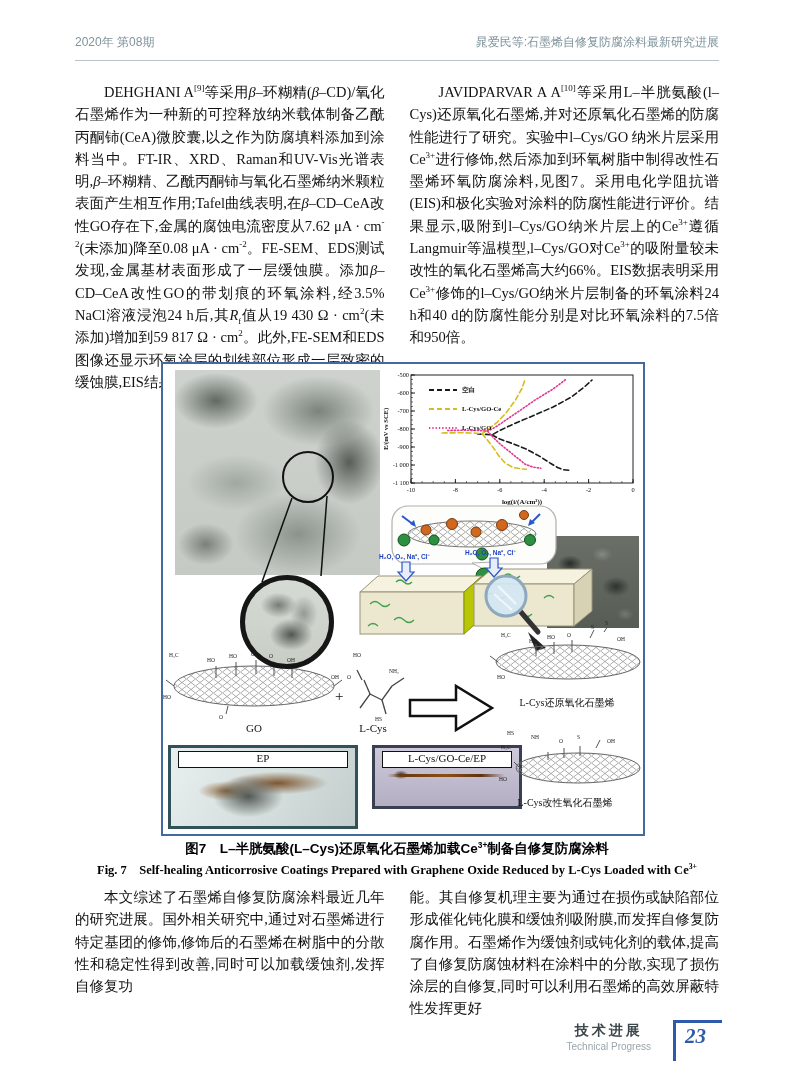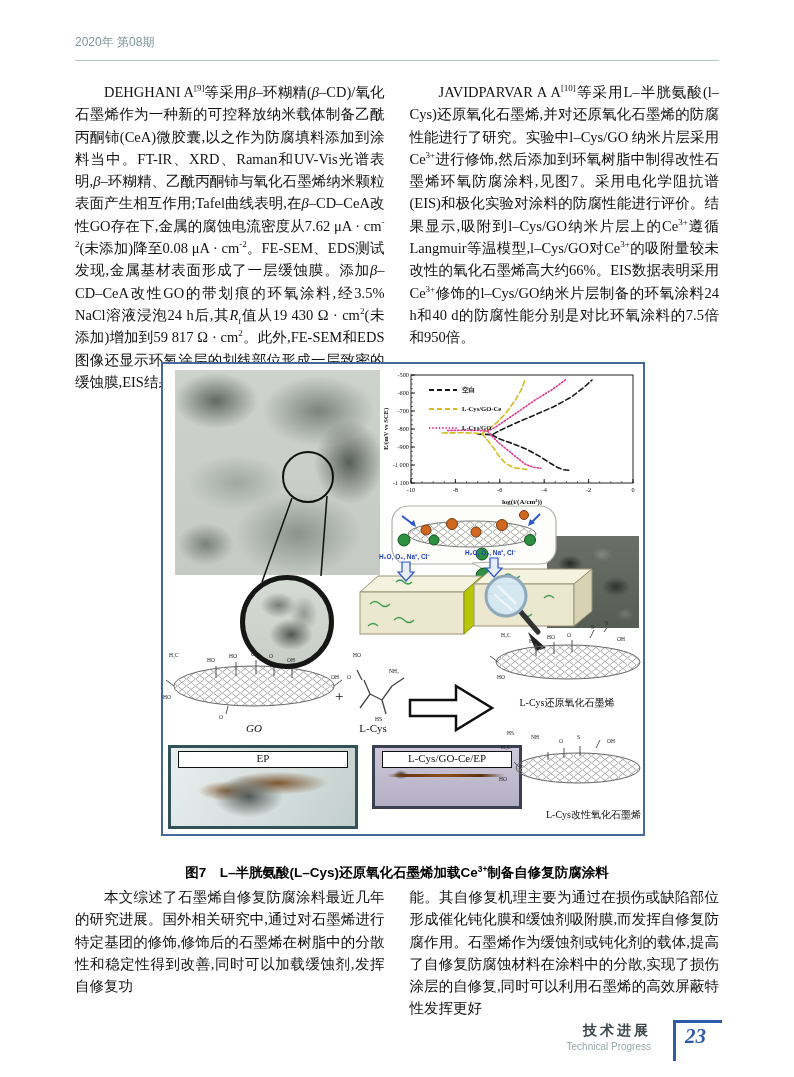--- a/index.html
+++ b/index.html
@@ -64,38 +64,39 @@
   .scratchline{position:absolute;left:8%;right:10%;top:44%;height:3px;
       background:linear-gradient(90deg, rgba(90,50,15,0), #6b3a10 15%, #8a4f16 50%, #5e3210 80%, rgba(90,50,15,0));}
   .pstrip{position:absolute;left:7px;right:7px;top:3px;height:15px;background:#fff;border:1.5px solid #111;
       font:11px "Liberation Serif",serif;text-align:center;line-height:13px;color:#111;}
   .tl{position:absolute;font:5.5px "Liberation Serif",serif;color:#222;white-space:nowrap;}
   .molname{position:absolute;font:11px "Liberation Serif",serif;color:#111;text-align:center;}
   .cnname{position:absolute;font:10px "Liberation Serif",serif;color:#111;text-align:center;white-space:nowrap;}
   .envlab{position:absolute;font:bold 6.5px "Liberation Sans",sans-serif;color:#1d3fbf;white-space:nowrap;}
   .plus{position:absolute;font:15px "Liberation Serif",serif;color:#111;}
   
-  .caption{position:absolute;top:840px;left:75px;width:644px;text-align:center;margin-top:24px;}
+  .caption{position:absolute;top:840px;left:75px;width:644px;text-align:center;}
   .cap-zh{font-family:"Liberation Sans","DejaVu Sans",sans-serif;font-weight:bold;font-size:13.5px;color:#000;}
   .cap-en{font-family:"Liberation Serif","DejaVu Serif",serif;font-weight:bold;font-size:12.5px;margin-top:4px;color:#000;}
   
   .footer{position:absolute;right:72px;bottom:16px;display:flex;align-items:flex-start;}
-  .f-labels{text-align:right;margin-top:2px;}
+  .f-labels{text-align:center;margin-top:2px;}
   .f-zh{font-family:"Liberation Sans",sans-serif;font-weight:bold;font-size:14px;color:#3d474c;letter-spacing:3px;}
   .f-en{font-family:"Liberation Sans",sans-serif;font-size:10px;color:#9aa6ab;margin-top:1px;}
   .f-box{margin-left:22px;border-top:3px solid #2d5ba9;border-left:3px solid #2d5ba9;padding:1px 16px 12px 9px;}
   .f-num{font-family:"Liberation Serif",serif;font-weight:bold;font-style:italic;font-size:21px;color:#2d5ba9;}
 </style>
 </head>
 <body>
 
 <div class="page">
 
   <div class="header">
     <span>2020年 第08期</span>
+    <span>晁爱民等:石墨烯自修复防腐涂料最新研究进展</span>
   </div>
 
   <div class="cols cols-top">
     <div class="col">
       <p class="ind"><span>DEHGHANI A</span><span class="sup">[9]</span><span>等采用</span><span class="it">β</span><span>–环糊精(</span><span class="it">β</span><span>–CD)/氧化石墨烯作为一种新的可控释放纳米载体制备乙酰丙酮铈(CeA)微胶囊,以之作为防腐填料添加到涂料当中。FT-IR、XRD、Raman和UV-Vis光谱表明,</span><span class="it">β</span><span>–环糊精、乙酰丙酮铈与氧化石墨烯纳米颗粒表面产生相互作用;Tafel曲线表明,在</span><span class="it">β</span><span>–CD–CeA改性GO存在下,金属的腐蚀电流密度从7.62 μA · cm</span><span class="sup">-2</span><span>(未添加)降至0.08 μA · cm</span><span class="sup">-2</span><span>。FE-SEM、EDS测试发现,金属基材表面形成了一层缓蚀膜。添加</span><span class="it">β</span><span>–CD–CeA改性GO的带划痕的环氧涂料,经3.5% NaCl溶液浸泡24 h后,其</span><span class="it">R</span><span class="sub">f</span><span>值从19 430 Ω · cm</span><span class="sup">2</span><span>(未添加)增加到59 817 Ω · cm</span><span class="sup">2</span><span>。此外,FE-SEM和EDS图像还显示环氧涂层的划线部位形成一层致密的缓蚀膜,EIS结果显示添加</span><span class="it">β</span><span>–CD–CeA改</span></p>
     </div>
     <div class="col">
       <p class="ind"><span>JAVIDPARVAR A A</span><span class="sup">[10]</span><span>等采用L–半胱氨酸(l–Cys)还原氧化石墨烯,并对还原氧化石墨烯的防腐性能进行了研究。实验中l–Cys/GO 纳米片层采用Ce</span><span class="sup">3+</span><span>进行修饰,然后添加到环氧树脂中制得改性石墨烯环氧防腐涂料,见图7。采用电化学阻抗谱(EIS)和极化实验对涂料的防腐性能进行评价。结果显示,吸附到l–Cys/GO纳米片层上的Ce</span><span class="sup">3+</span><span>遵循Langmuir等温模型,l–Cys/GO对Ce</span><span class="sup">3+</span><span>的吸附量较未改性的氧化石墨烯高大约66%。EIS数据表明采用Ce</span><span class="sup">3+</span><span>修饰的l–Cys/GO纳米片层制备的环氧涂料24 h和40 d的防腐性能分别是对比环氧涂料的7.5倍和950倍。</span></p>
     </div>
   </div>
@@ -319,25 +320,25 @@
           <line x1="356" y1="404" x2="350" y2="398"></line>
         </g>
       </g>
     </svg>
 
     <div class="bigcircle"></div>
 
     <span class="envlab" style="left:216px;top:188px;">H₂O, O₂, Na⁺, Cl⁻</span>
     <span class="envlab" style="left:302px;top:184px;">H₂O, O₂, Na⁺, Cl⁻</span>
 
-    <span class="molname" style="left:76px;top:358px;width:30px;font-style:italic;">GO</span>
+    <span class="molname" style="left:76px;top:358px;width:30px;">GO</span>
     <span class="plus" style="left:172px;top:324px;">+</span>
     <span class="molname" style="left:188px;top:358px;width:44px;">L-Cys</span>
     <span class="cnname" style="left:330px;top:332px;width:148px;">L-Cys还原氧化石墨烯</span>
-    <span class="cnname" style="left:326px;top:444px;width:152px;text-align:right;">L-Cys改性氧化石墨烯</span>
+    <span class="cnname" style="left:326px;top:432px;width:152px;">L-Cys改性氧化石墨烯</span>
 
     <span class="tl" style="left:6px;top:288px;">H₃C</span>
     <span class="tl" style="left:44px;top:293px;">HO</span>
     <span class="tl" style="left:66px;top:289px;">HO</span>
     <span class="tl" style="left:88px;top:287px;">O</span>
     <span class="tl" style="left:106px;top:289px;">O</span>
     <span class="tl" style="left:124px;top:293px;">OH</span>
     <span class="tl" style="left:0px;top:330px;">HO</span>
     <span class="tl" style="left:56px;top:350px;">O</span>
     <span class="tl" style="left:168px;top:310px;">OH</span>
@@ -360,20 +361,21 @@
     <span class="tl" style="left:368px;top:370px;">NH</span>
     <span class="tl" style="left:338px;top:380px;">H₃C</span>
     <span class="tl" style="left:396px;top:374px;">O</span>
     <span class="tl" style="left:414px;top:370px;">S</span>
     <span class="tl" style="left:444px;top:374px;">OH</span>
     <span class="tl" style="left:336px;top:412px;">HO</span>
   </div>
 
   <div class="caption">
     <div class="cap-zh"><span>图7　L–半胱氨酸(L–Cys)还原氧化石墨烯加载Ce</span><span class="sup">3+</span><span>制备自修复防腐涂料</span></div>
+    <div class="cap-en"><span>Fig. 7　Self-healing Anticorrosive Coatings Prepared with Graphene Oxide Reduced by L-Cys Loaded with Ce</span><span class="sup">3+</span></div>
   </div>
 
   <div class="cols cols-bottom">
     <div class="col">
       <p class="ind"><span>本文综述了石墨烯自修复防腐涂料最近几年的研究进展。国外相关研究中,通过对石墨烯进行特定基团的修饰,修饰后的石墨烯在树脂中的分散性和稳定性得到改善,同时可以加载缓蚀剂,发挥自修复功</span></p>
     </div>
     <div class="col">
       <p><span>能。其自修复机理主要为通过在损伤或缺陷部位形成催化钝化膜和缓蚀剂吸附膜,而发挥自修复防腐作用。石墨烯作为缓蚀剂或钝化剂的载体,提高了自修复防腐蚀材料在涂料中的分散,实现了损伤涂层的自修复,同时可以利用石墨烯的高效屏蔽特性发挥更好</span></p>
     </div>
   </div>

